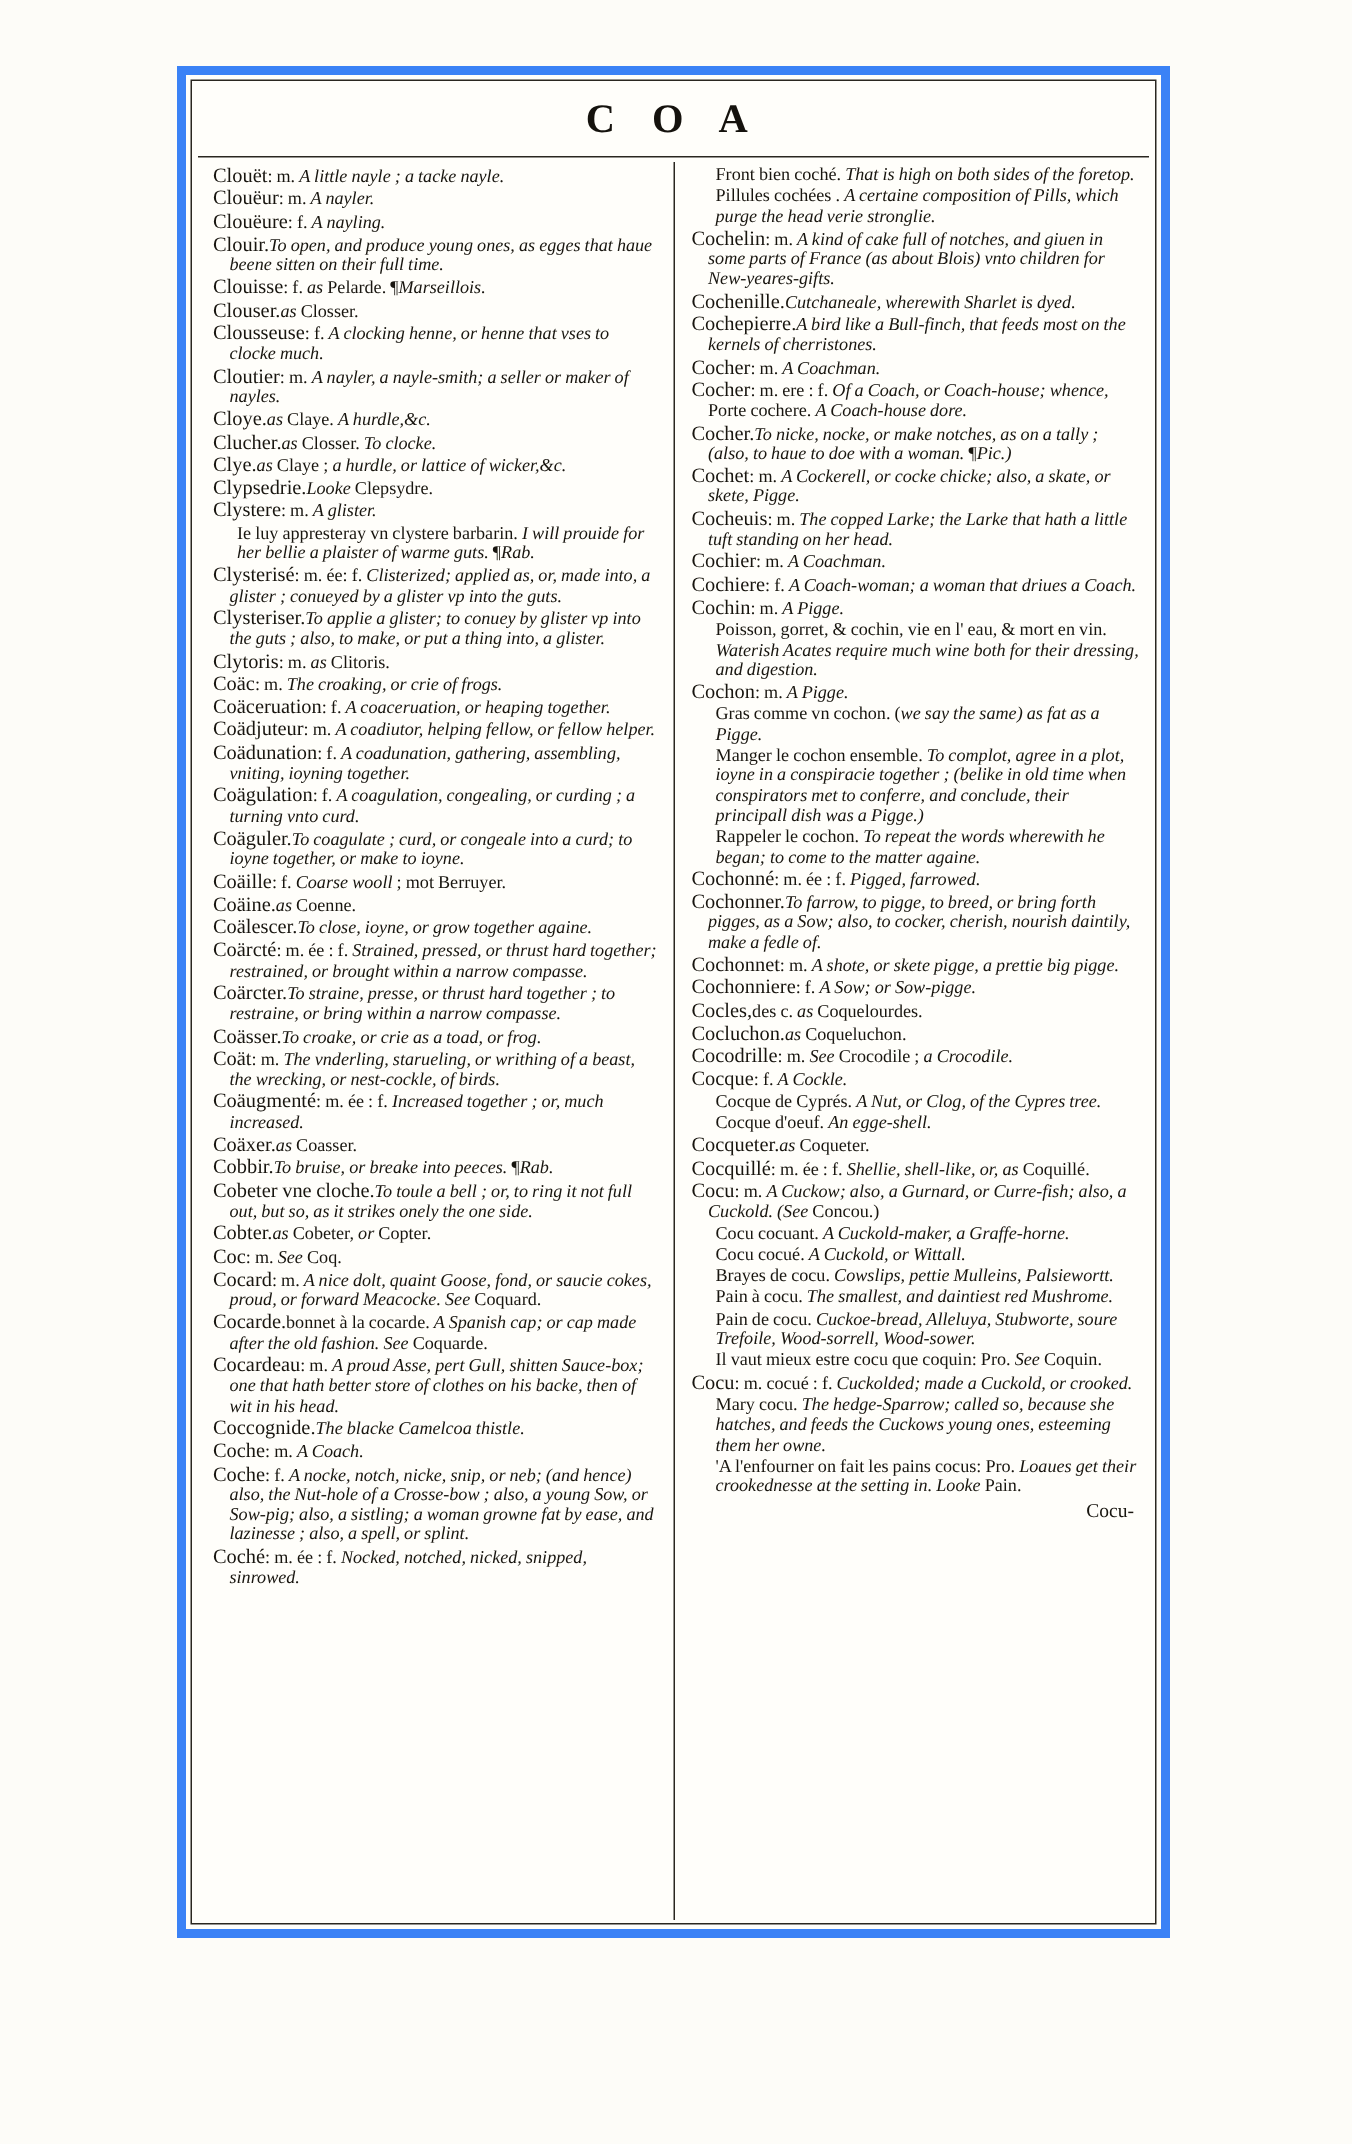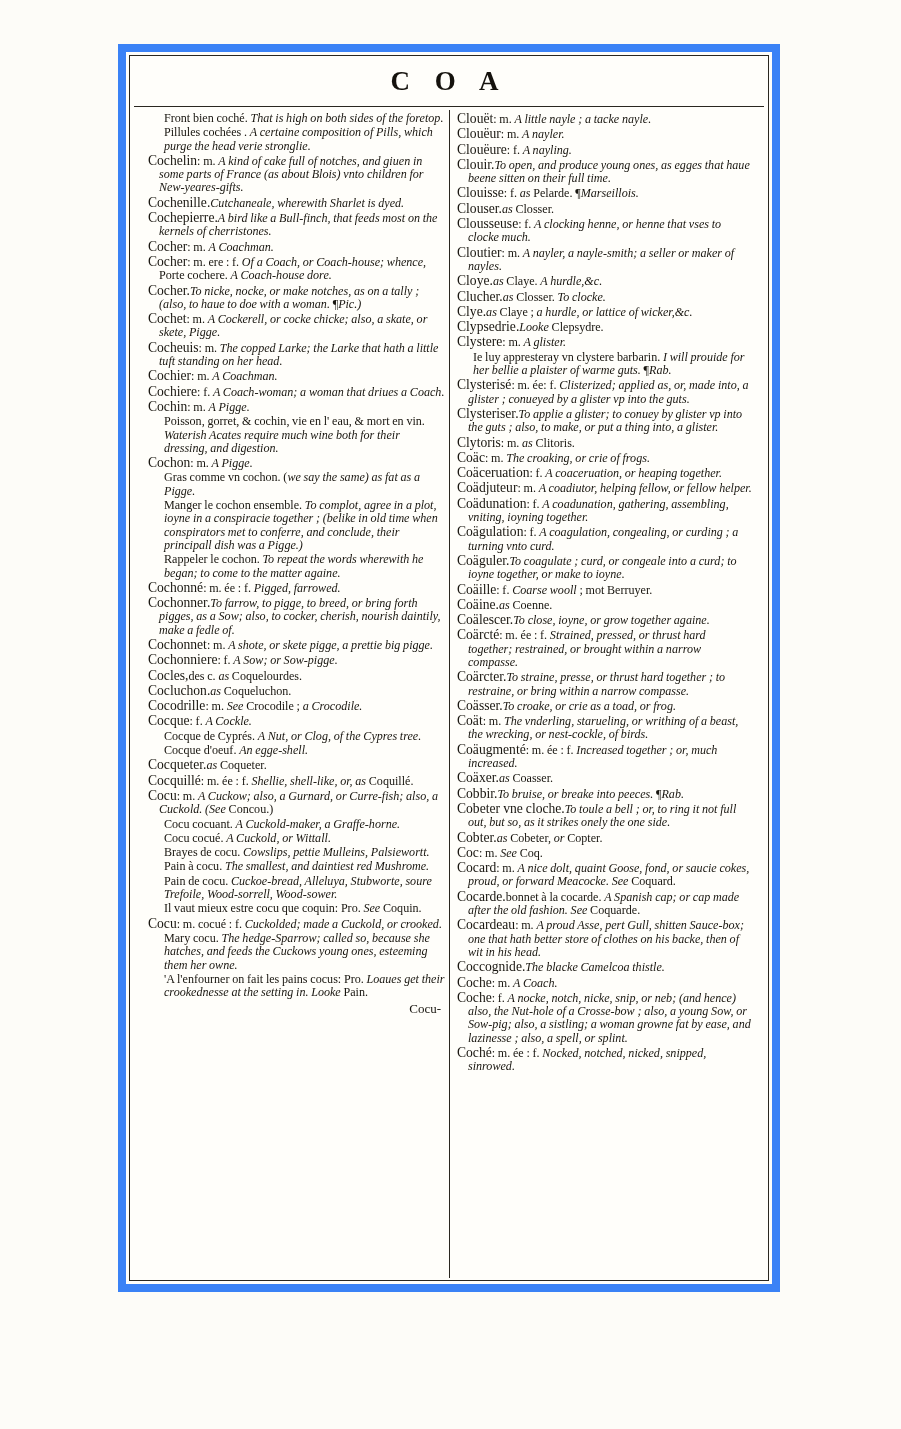--- a/index.html
+++ b/index.html
@@ -21,21 +21,21 @@
     width: 901px;
     height: 1429px;
     background: #fdfcf8;
   }
   .page-frame {
     position: absolute;
     left: 118px;
     top: 44px;
     width: 662px;
     height: 1248px;
-    border: 8px solid #3b82f6;
+    border: 6px solid #3b82f6;
     box-sizing: border-box;
     background: #fffefa;
   }
   .page-frame-inner {
     position: absolute;
     left: 3px;
     top: 3px;
     right: 3px;
     bottom: 3px;
     border: 1px solid #2a2720;
@@ -132,63 +132,20 @@
   <div class="page-frame">
     <div class="page-frame-inner"></div>
 
     <div class="header-row">
       <div class="header-cell">C O A</div>
     </div>
     <div class="header-rule"></div>
     <div class="col-divider"></div>
 
     <div class="columns">
-      <div class="col right" id="col-right">
-        <div class="entry sub"><span>Front bien coché. <i>That is high on both sides of the foretop.</i></span></div>
-          <div class="entry sub"><span>Pillules cochées . <i>A certaine composition of Pills, which purge the head verie stronglie.</i></span></div>
-          <div class="entry"><span class="hw">Cochelin</span><span>: m. <i>A kind of cake full of notches, and giuen in some parts of France (as about Blois) vnto children for New-yeares-gifts.</i></span></div>
-          <div class="entry"><span class="hw">Cochenille.</span><span><i>Cutchaneale, wherewith Sharlet is dyed.</i></span></div>
-          <div class="entry"><span class="hw">Cochepierre.</span><span><i>A bird like a Bull-finch, that feeds most on the kernels of cherristones.</i></span></div>
-          <div class="entry"><span class="hw">Cocher</span><span>: m. <i>A Coachman.</i></span></div>
-          <div class="entry"><span class="hw">Cocher</span><span>: m. ere : f. <i>Of a Coach, or Coach-house; whence,</i> Porte cochere. <i>A Coach-house dore.</i></span></div>
-          <div class="entry"><span class="hw">Cocher.</span><span><i>To nicke, nocke, or make notches, as on a tally ; (also, to haue to doe with a woman.</i> ¶<i>Pic.)</i></span></div>
-          <div class="entry"><span class="hw">Cochet</span><span>: m. <i>A Cockerell, or cocke chicke; also, a skate, or skete, Pigge.</i></span></div>
-          <div class="entry"><span class="hw">Cocheuis</span><span>: m. <i>The copped Larke; the Larke that hath a little tuft standing on her head.</i></span></div>
-          <div class="entry"><span class="hw">Cochier</span><span>: m. <i>A Coachman.</i></span></div>
-          <div class="entry"><span class="hw">Cochiere</span><span>: f. <i>A Coach-woman; a woman that driues a Coach.</i></span></div>
-          <div class="entry"><span class="hw">Cochin</span><span>: m. <i>A Pigge.</i></span></div>
-          <div class="entry sub"><span>Poisson, gorret, &amp; cochin, vie en l' eau, &amp; mort en vin. <i>Waterish Acates require much wine both for their dressing, and digestion.</i></span></div>
-          <div class="entry"><span class="hw">Cochon</span><span>: m. <i>A Pigge.</i></span></div>
-          <div class="entry sub"><span>Gras comme vn cochon. (<i>we say the same) as fat as a Pigge.</i></span></div>
-          <div class="entry sub"><span>Manger le cochon ensemble. <i>To complot, agree in a plot, ioyne in a conspiracie together ; (belike in old time when conspirators met to conferre, and conclude, their principall dish was a Pigge.)</i></span></div>
-          <div class="entry sub"><span>Rappeler le cochon. <i>To repeat the words wherewith he began; to come to the matter againe.</i></span></div>
-          <div class="entry"><span class="hw">Cochonné</span><span>: m. ée : f. <i>Pigged, farrowed.</i></span></div>
-          <div class="entry"><span class="hw">Cochonner.</span><span><i>To farrow, to pigge, to breed, or bring forth pigges, as a Sow; also, to cocker, cherish, nourish daintily, make a fedle of.</i></span></div>
-          <div class="entry"><span class="hw">Cochonnet</span><span>: m. <i>A shote, or skete pigge, a prettie big pigge.</i></span></div>
-          <div class="entry"><span class="hw">Cochonniere</span><span>: f. <i>A Sow; or Sow-pigge.</i></span></div>
-          <div class="entry"><span class="hw">Cocles,</span><span>des c. <i>as</i> Coquelourdes.</span></div>
-          <div class="entry"><span class="hw">Cocluchon.</span><span><i>as</i> Coqueluchon.</span></div>
-          <div class="entry"><span class="hw">Cocodrille</span><span>: m. <i>See</i> Crocodile ; <i>a Crocodile.</i></span></div>
-          <div class="entry"><span class="hw">Cocque</span><span>: f. <i>A Cockle.</i></span></div>
-          <div class="entry sub"><span>Cocque de Cyprés. <i>A Nut, or Clog, of the Cypres tree.</i></span></div>
-          <div class="entry sub"><span>Cocque d'oeuf. <i>An egge-shell.</i></span></div>
-          <div class="entry"><span class="hw">Cocqueter.</span><span><i>as</i> Coqueter.</span></div>
-          <div class="entry"><span class="hw">Cocquillé</span><span>: m. ée : f. <i>Shellie, shell-like, or, as</i> Coquillé.</span></div>
-          <div class="entry"><span class="hw">Cocu</span><span>: m. <i>A Cuckow; also, a Gurnard, or Curre-fish; also, a Cuckold. (See</i> Concou.)</span></div>
-          <div class="entry sub"><span>Cocu cocuant. <i>A Cuckold-maker, a Graffe-horne.</i></span></div>
-          <div class="entry sub"><span>Cocu cocué. <i>A Cuckold, or Wittall.</i></span></div>
-          <div class="entry sub"><span>Brayes de cocu. <i>Cowslips, pettie Mulleins, Palsiewortt.</i></span></div>
-          <div class="entry sub"><span>Pain à cocu. <i>The smallest, and daintiest red Mushrome.</i></span></div>
-          <div class="entry sub"><span>Pain de cocu. <i>Cuckoe-bread, Alleluya, Stubworte, soure Trefoile, Wood-sorrell, Wood-sower.</i></span></div>
-          <div class="entry sub"><span>Il vaut mieux estre cocu que coquin: Pro. <i>See</i> Coquin.</span></div>
-          <div class="entry"><span class="hw">Cocu</span><span>: m. cocué : f. <i>Cuckolded; made a Cuckold, or crooked.</i></span></div>
-          <div class="entry sub"><span>Mary cocu. <i>The hedge-Sparrow; called so, because she hatches, and feeds the Cuckows young ones, esteeming them her owne.</i></span></div>
-          <div class="entry sub"><span>'A l'enfourner on fait les pains cocus: Pro. <i>Loaues get their crookednesse at the setting in. Looke</i> Pain.</span></div>
-          <div class="catchword" id="catchword">Cocu-</div>
-      </div>
       <div class="col left" id="col-left">
           <div class="entry"><span class="hw">Clouët</span><span>: m. <i>A little nayle ; a tacke nayle.</i></span></div>
           <div class="entry"><span class="hw">Clouëur</span><span>: m. <i>A nayler.</i></span></div>
           <div class="entry"><span class="hw">Clouëure</span><span>: f. <i>A nayling.</i></span></div>
           <div class="entry"><span class="hw">Clouir.</span><span><i>To open, and produce young ones, as egges that haue beene sitten on their full time.</i></span></div>
           <div class="entry"><span class="hw">Clouisse</span><span>: f. <i>as</i> Pelarde. ¶<i>Marseillois.</i></span></div>
           <div class="entry"><span class="hw">Clouser.</span><span><i>as</i> Closser.</span></div>
           <div class="entry"><span class="hw">Clousseuse</span><span>: f. <i>A clocking henne, or henne that vses to clocke much.</i></span></div>
           <div class="entry"><span class="hw">Cloutier</span><span>: m. <i>A nayler, a nayle-smith; a seller or maker of nayles.</i></span></div>
           <div class="entry"><span class="hw">Cloye.</span><span><i>as</i> Claye. <i>A hurdle,&amp;c.</i></span></div>
@@ -220,15 +177,58 @@
           <div class="entry"><span class="hw">Cobter.</span><span><i>as</i> Cobeter, <i>or</i> Copter.</span></div>
           <div class="entry"><span class="hw">Coc</span><span>: m. <i>See</i> Coq.</span></div>
           <div class="entry"><span class="hw">Cocard</span><span>: m. <i>A nice dolt, quaint Goose, fond, or saucie cokes, proud, or forward Meacocke. See</i> Coquard.</span></div>
           <div class="entry"><span class="hw">Cocarde.</span><span>bonnet à la cocarde. <i>A Spanish cap; or cap made after the old fashion. See</i> Coquarde.</span></div>
           <div class="entry"><span class="hw">Cocardeau</span><span>: m. <i>A proud Asse, pert Gull, shitten Sauce-box; one that hath better store of clothes on his backe, then of wit in his head.</i></span></div>
           <div class="entry"><span class="hw">Coccognide.</span><span><i>The blacke Camelcoa thistle.</i></span></div>
           <div class="entry"><span class="hw">Coche</span><span>: m. <i>A Coach.</i></span></div>
           <div class="entry"><span class="hw">Coche</span><span>: f. <i>A nocke, notch, nicke, snip, or neb; (and hence) also, the Nut-hole of a Crosse-bow ; also, a young Sow, or Sow-pig; also, a sistling; a woman growne fat by ease, and lazinesse ; also, a spell, or splint.</i></span></div>
           <div class="entry"><span class="hw">Coché</span><span>: m. ée : f. <i>Nocked, notched, nicked, snipped, sinrowed.</i></span></div>
         </div>
+      <div class="col right" id="col-right">
+        <div class="entry sub"><span>Front bien coché. <i>That is high on both sides of the foretop.</i></span></div>
+          <div class="entry sub"><span>Pillules cochées . <i>A certaine composition of Pills, which purge the head verie stronglie.</i></span></div>
+          <div class="entry"><span class="hw">Cochelin</span><span>: m. <i>A kind of cake full of notches, and giuen in some parts of France (as about Blois) vnto children for New-yeares-gifts.</i></span></div>
+          <div class="entry"><span class="hw">Cochenille.</span><span><i>Cutchaneale, wherewith Sharlet is dyed.</i></span></div>
+          <div class="entry"><span class="hw">Cochepierre.</span><span><i>A bird like a Bull-finch, that feeds most on the kernels of cherristones.</i></span></div>
+          <div class="entry"><span class="hw">Cocher</span><span>: m. <i>A Coachman.</i></span></div>
+          <div class="entry"><span class="hw">Cocher</span><span>: m. ere : f. <i>Of a Coach, or Coach-house; whence,</i> Porte cochere. <i>A Coach-house dore.</i></span></div>
+          <div class="entry"><span class="hw">Cocher.</span><span><i>To nicke, nocke, or make notches, as on a tally ; (also, to haue to doe with a woman.</i> ¶<i>Pic.)</i></span></div>
+          <div class="entry"><span class="hw">Cochet</span><span>: m. <i>A Cockerell, or cocke chicke; also, a skate, or skete, Pigge.</i></span></div>
+          <div class="entry"><span class="hw">Cocheuis</span><span>: m. <i>The copped Larke; the Larke that hath a little tuft standing on her head.</i></span></div>
+          <div class="entry"><span class="hw">Cochier</span><span>: m. <i>A Coachman.</i></span></div>
+          <div class="entry"><span class="hw">Cochiere</span><span>: f. <i>A Coach-woman; a woman that driues a Coach.</i></span></div>
+          <div class="entry"><span class="hw">Cochin</span><span>: m. <i>A Pigge.</i></span></div>
+          <div class="entry sub"><span>Poisson, gorret, &amp; cochin, vie en l' eau, &amp; mort en vin. <i>Waterish Acates require much wine both for their dressing, and digestion.</i></span></div>
+          <div class="entry"><span class="hw">Cochon</span><span>: m. <i>A Pigge.</i></span></div>
+          <div class="entry sub"><span>Gras comme vn cochon. (<i>we say the same) as fat as a Pigge.</i></span></div>
+          <div class="entry sub"><span>Manger le cochon ensemble. <i>To complot, agree in a plot, ioyne in a conspiracie together ; (belike in old time when conspirators met to conferre, and conclude, their principall dish was a Pigge.)</i></span></div>
+          <div class="entry sub"><span>Rappeler le cochon. <i>To repeat the words wherewith he began; to come to the matter againe.</i></span></div>
+          <div class="entry"><span class="hw">Cochonné</span><span>: m. ée : f. <i>Pigged, farrowed.</i></span></div>
+          <div class="entry"><span class="hw">Cochonner.</span><span><i>To farrow, to pigge, to breed, or bring forth pigges, as a Sow; also, to cocker, cherish, nourish daintily, make a fedle of.</i></span></div>
+          <div class="entry"><span class="hw">Cochonnet</span><span>: m. <i>A shote, or skete pigge, a prettie big pigge.</i></span></div>
+          <div class="entry"><span class="hw">Cochonniere</span><span>: f. <i>A Sow; or Sow-pigge.</i></span></div>
+          <div class="entry"><span class="hw">Cocles,</span><span>des c. <i>as</i> Coquelourdes.</span></div>
+          <div class="entry"><span class="hw">Cocluchon.</span><span><i>as</i> Coqueluchon.</span></div>
+          <div class="entry"><span class="hw">Cocodrille</span><span>: m. <i>See</i> Crocodile ; <i>a Crocodile.</i></span></div>
+          <div class="entry"><span class="hw">Cocque</span><span>: f. <i>A Cockle.</i></span></div>
+          <div class="entry sub"><span>Cocque de Cyprés. <i>A Nut, or Clog, of the Cypres tree.</i></span></div>
+          <div class="entry sub"><span>Cocque d'oeuf. <i>An egge-shell.</i></span></div>
+          <div class="entry"><span class="hw">Cocqueter.</span><span><i>as</i> Coqueter.</span></div>
+          <div class="entry"><span class="hw">Cocquillé</span><span>: m. ée : f. <i>Shellie, shell-like, or, as</i> Coquillé.</span></div>
+          <div class="entry"><span class="hw">Cocu</span><span>: m. <i>A Cuckow; also, a Gurnard, or Curre-fish; also, a Cuckold. (See</i> Concou.)</span></div>
+          <div class="entry sub"><span>Cocu cocuant. <i>A Cuckold-maker, a Graffe-horne.</i></span></div>
+          <div class="entry sub"><span>Cocu cocué. <i>A Cuckold, or Wittall.</i></span></div>
+          <div class="entry sub"><span>Brayes de cocu. <i>Cowslips, pettie Mulleins, Palsiewortt.</i></span></div>
+          <div class="entry sub"><span>Pain à cocu. <i>The smallest, and daintiest red Mushrome.</i></span></div>
+          <div class="entry sub"><span>Pain de cocu. <i>Cuckoe-bread, Alleluya, Stubworte, soure Trefoile, Wood-sorrell, Wood-sower.</i></span></div>
+          <div class="entry sub"><span>Il vaut mieux estre cocu que coquin: Pro. <i>See</i> Coquin.</span></div>
+          <div class="entry"><span class="hw">Cocu</span><span>: m. cocué : f. <i>Cuckolded; made a Cuckold, or crooked.</i></span></div>
+          <div class="entry sub"><span>Mary cocu. <i>The hedge-Sparrow; called so, because she hatches, and feeds the Cuckows young ones, esteeming them her owne.</i></span></div>
+          <div class="entry sub"><span>'A l'enfourner on fait les pains cocus: Pro. <i>Loaues get their crookednesse at the setting in. Looke</i> Pain.</span></div>
+          <div class="catchword" id="catchword">Cocu-</div>
+      </div>
     </div>
   </div>
 </div>
 
 </body></html>

